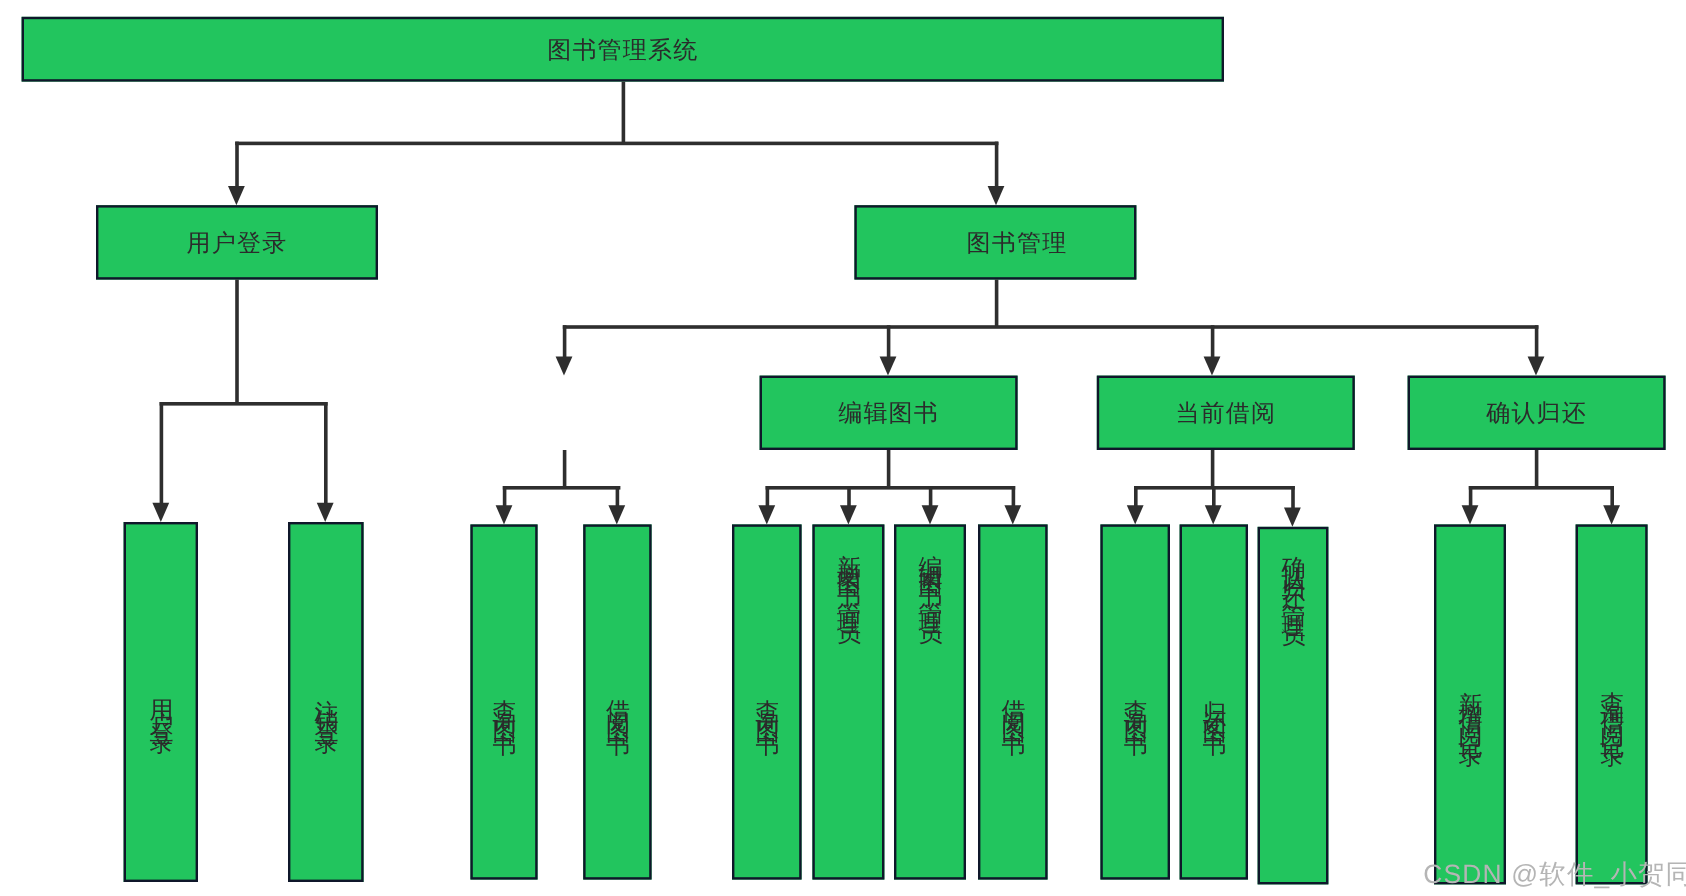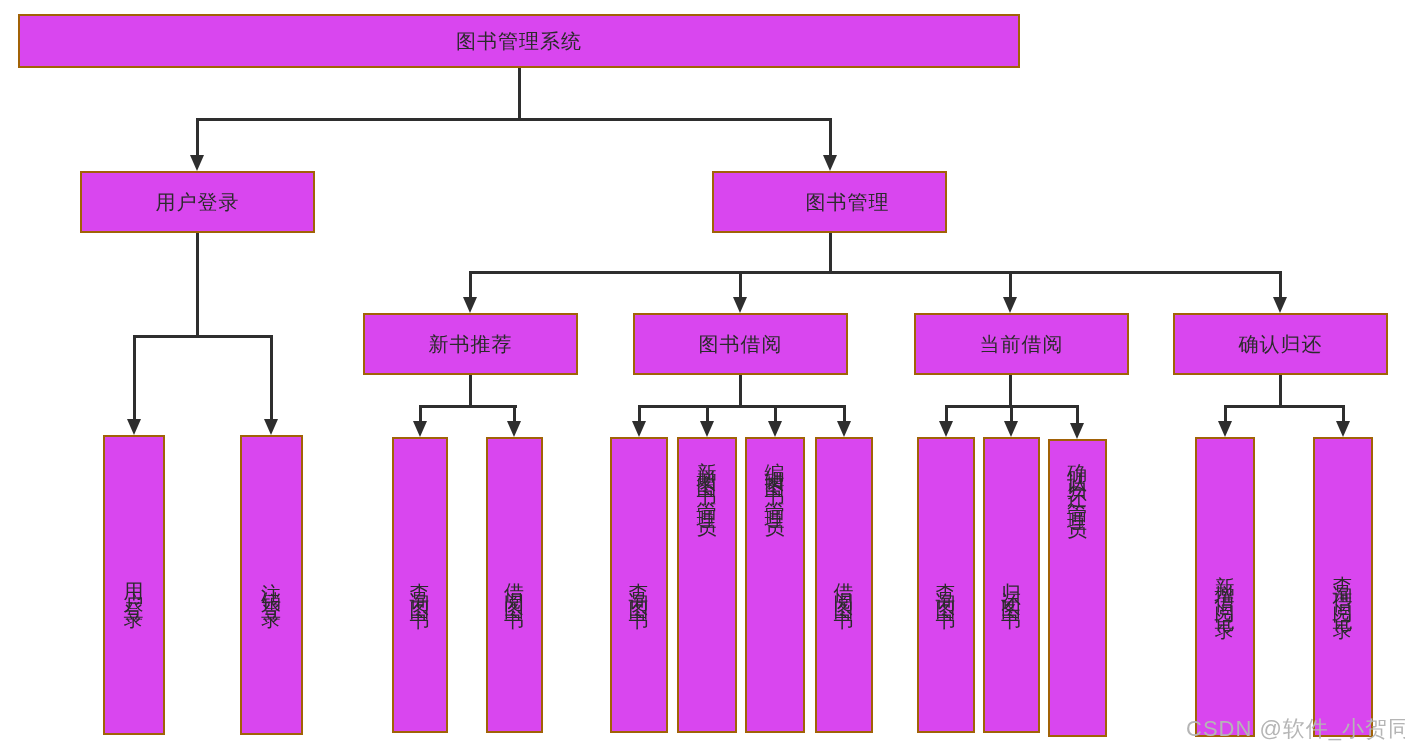--- a/index.html
+++ b/index.html
@@ -5,22 +5,22 @@
   html,body{margin:0;padding:0;background:#ffffff;}
   .canvas{
     position:relative;
     width:1405px;height:747px;
     background:#ffffff;
     font-family:"Liberation Sans","DejaVu Sans",sans-serif;
     overflow:hidden;
   }
   .box{
     position:absolute;
-    background:#d946ef;
-    border:2px solid #a16207;
+    background:#22c55e;
+    border:2px solid #0f172a;
     box-sizing:border-box;
     display:flex;
     align-items:center;
     justify-content:center;
     color:#2b2b2b;
   }
   .hlabel{
     font-size:20px;
     letter-spacing:1px;
     white-space:nowrap;
@@ -64,25 +64,22 @@
     <span class="hlabel">图书管理系统</span>
   </div>
 
   <div class="box" style="left:80px;top:171px;width:235px;height:62px;">
     <span class="hlabel">用户登录</span>
   </div>
   <div class="box" style="left:712px;top:171px;width:235px;height:62px;padding-left:36px;">
     <span class="hlabel">图书管理</span>
   </div>
 
-  <div class="box" style="left:363px;top:313px;width:215px;height:62px;">
-    <span class="hlabel">新书推荐</span>
-  </div>
   <div class="box" style="left:633px;top:313px;width:215px;height:62px;">
-    <span class="hlabel">图书借阅</span>
+    <span class="hlabel">编辑图书</span>
   </div>
   <div class="box" style="left:903px;top:313px;width:215px;height:62px;margin-left:11px;">
     <span class="hlabel">当前借阅</span>
   </div>
   <div class="box" style="left:1173px;top:313px;width:215px;height:62px;">
     <span class="hlabel">确认归还</span>
   </div>
 
   <div class="box" style="left:103px;top:435px;width:62px;height:300px;">
     <span class="vtext">用户登录</span>

